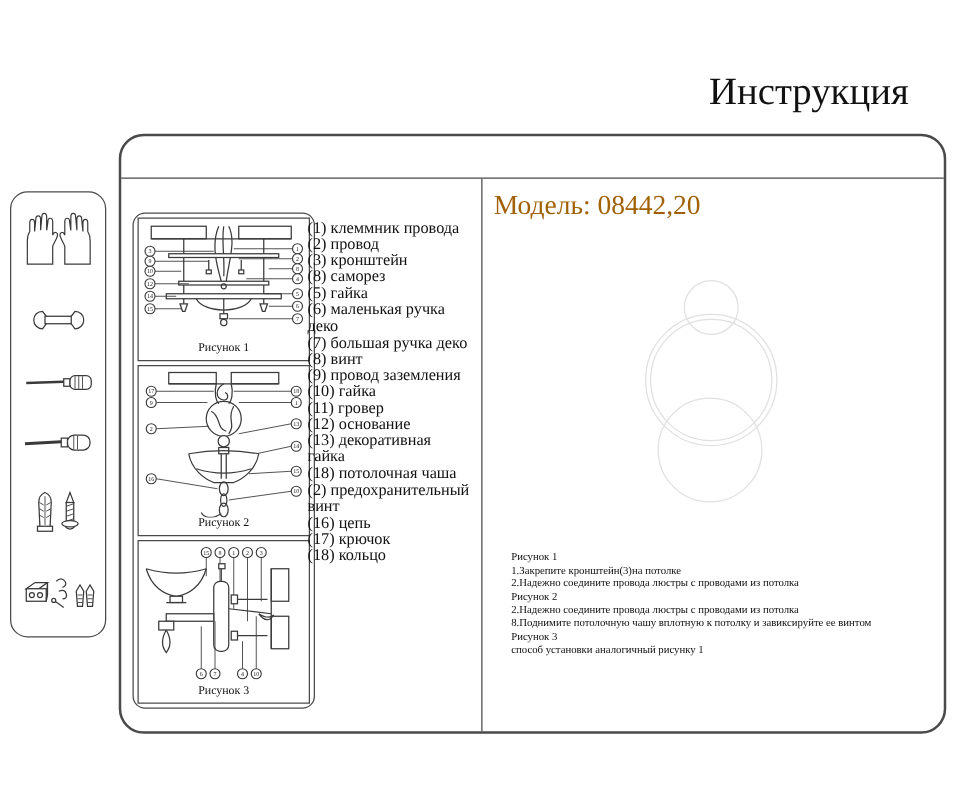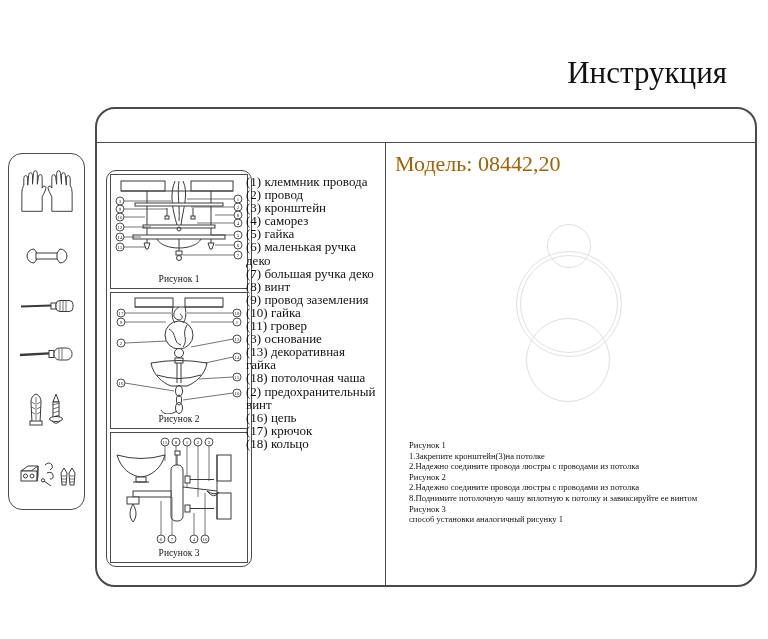--- a/index.html
+++ b/index.html
@@ -361,29 +361,29 @@
           </g>
         </svg>
         <div class="fig-caption">Рисунок 3</div>
       </div>
     </div>
 
     <div id="parts-list">
       <div>(1) клеммник провода</div>
       <div>(2) провод</div>
       <div>(3) кронштейн</div>
-      <div>(4) саморез</div>
+      <div>(8) саморез</div>
       <div>(5) гайка</div>
       <div>(6) маленькая ручка деко</div>
       <div>(7) большая ручка деко</div>
       <div>(8) винт</div>
       <div>(9) провод заземления</div>
       <div>(10) гайка</div>
       <div>(11) гровер</div>
-      <div>(3) основание</div>
+      <div>(12) основание</div>
       <div>(13) декоративная гайка</div>
       <div>(18) потолочная чаша</div>
       <div>(2) предохранительный</div>
       <div>винт</div>
       <div>(16) цепь</div>
       <div>(17) крючок</div>
       <div>(18) кольцо</div>
     </div>
 
     <div id="model-label">Модель: 08442,20</div>

